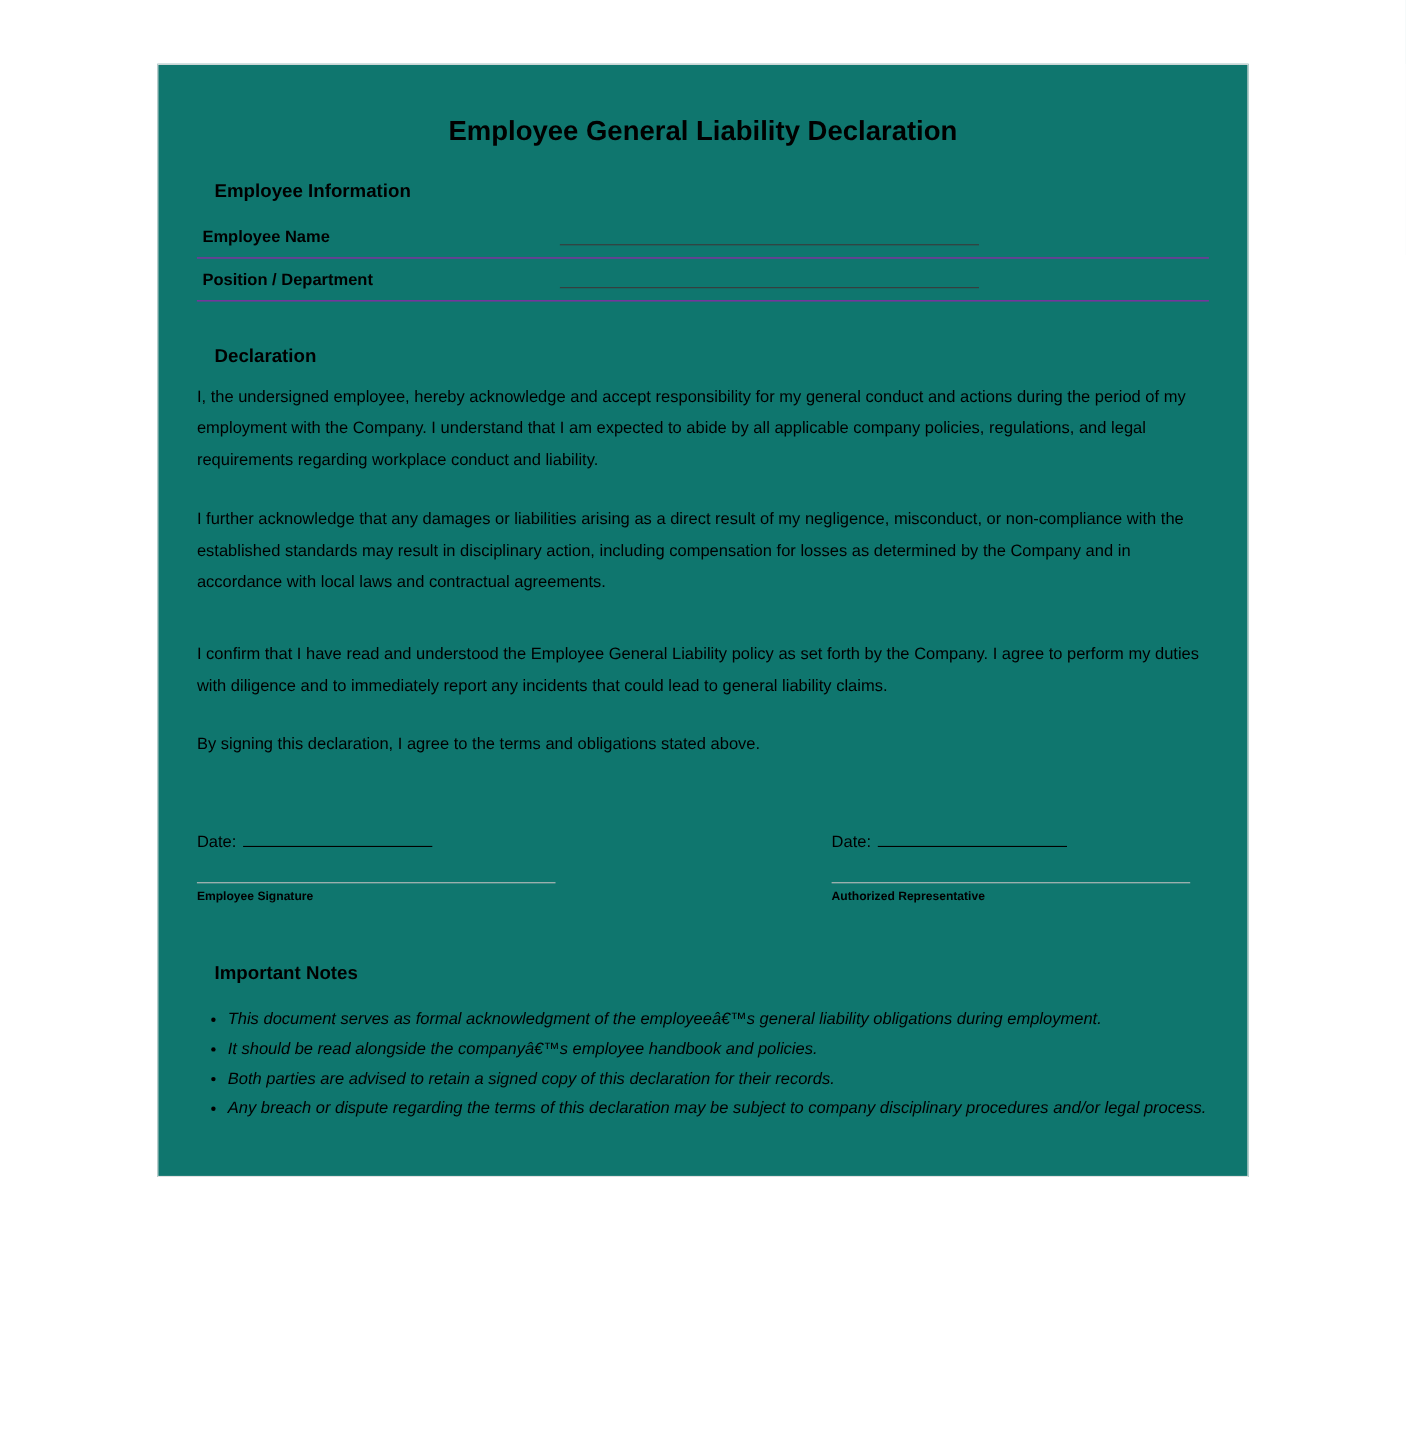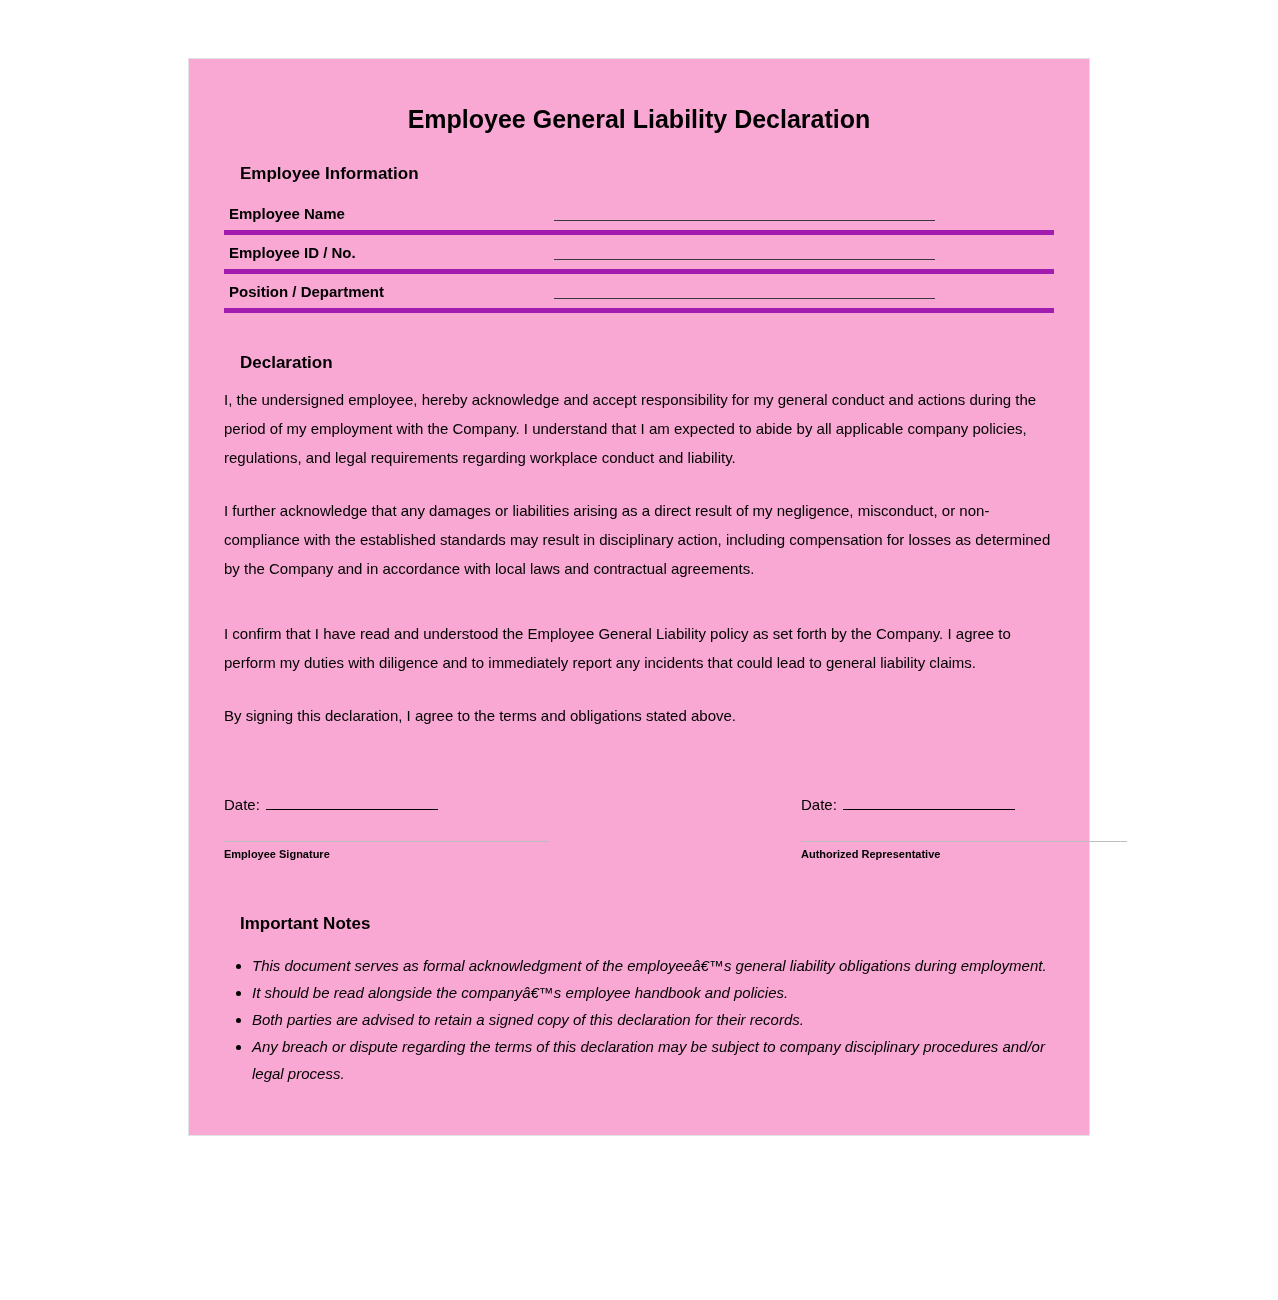--- a/index.html
+++ b/index.html
@@ -9,23 +9,23 @@
     background: #ffffff;
     font-family: "Liberation Sans", sans-serif;
     color: #000000;
   }
   .viewport {
     width: 1278px;
     min-height: 1300px;
     background: #ffffff;
   }
   .page {
-    width: 902px;
+    width: 992px;
     margin: 58px auto 0 auto;
-    background: #f9a8d4;
+    background: #0f766e;
     border: 1px solid #e2e2e2;
     padding: 34px 35px 48px 35px;
   }
   .doc-title {
     font-size: 25px;
     font-weight: bold;
     text-align: center;
     margin: 12px 0 30px 0;
   }
   .section-heading {
@@ -35,21 +35,21 @@
   }
   
   .field-table {
     width: 100%;
     margin-bottom: 40px;
   }
   .field-row {
     display: flex;
     align-items: center;
     height: 39px;
-    border-bottom: 5px solid #a21caf;
+    border-bottom: 1px solid #a21caf;
     padding-left: 5px;
   }
   .field-label {
     font-size: 15px;
     font-weight: bold;
     width: 325px;
     flex: 0 0 325px;
   }
   .field-line {
     display: inline-block;
@@ -122,24 +122,20 @@
     <h1 class="doc-title">Employee General Liability Declaration</h1>
 
     <div class="section first">
       <div class="section-heading">Employee Information</div>
       <div class="field-table">
         <div class="field-row">
           <span class="field-label">Employee Name</span>
           <span class="field-line"></span>
         </div>
         <div class="field-row">
-          <span class="field-label">Employee ID / No.</span>
-          <span class="field-line"></span>
-        </div>
-        <div class="field-row">
           <span class="field-label">Position / Department</span>
           <span class="field-line"></span>
         </div>
       </div>
     </div>
 
     <div class="section">
       <div class="section-heading">Declaration</div>
       <p class="para">I, the undersigned employee, hereby acknowledge and accept responsibility for my general conduct and actions during the period of my employment with the Company. I understand that I am expected to abide by all applicable company policies, regulations, and legal requirements regarding workplace conduct and liability.</p>
       <p class="para">I further acknowledge that any damages or liabilities arising as a direct result of my negligence, misconduct, or non-compliance with the established standards may result in disciplinary action, including compensation for losses as determined by the Company and in accordance with local laws and contractual agreements.</p>

